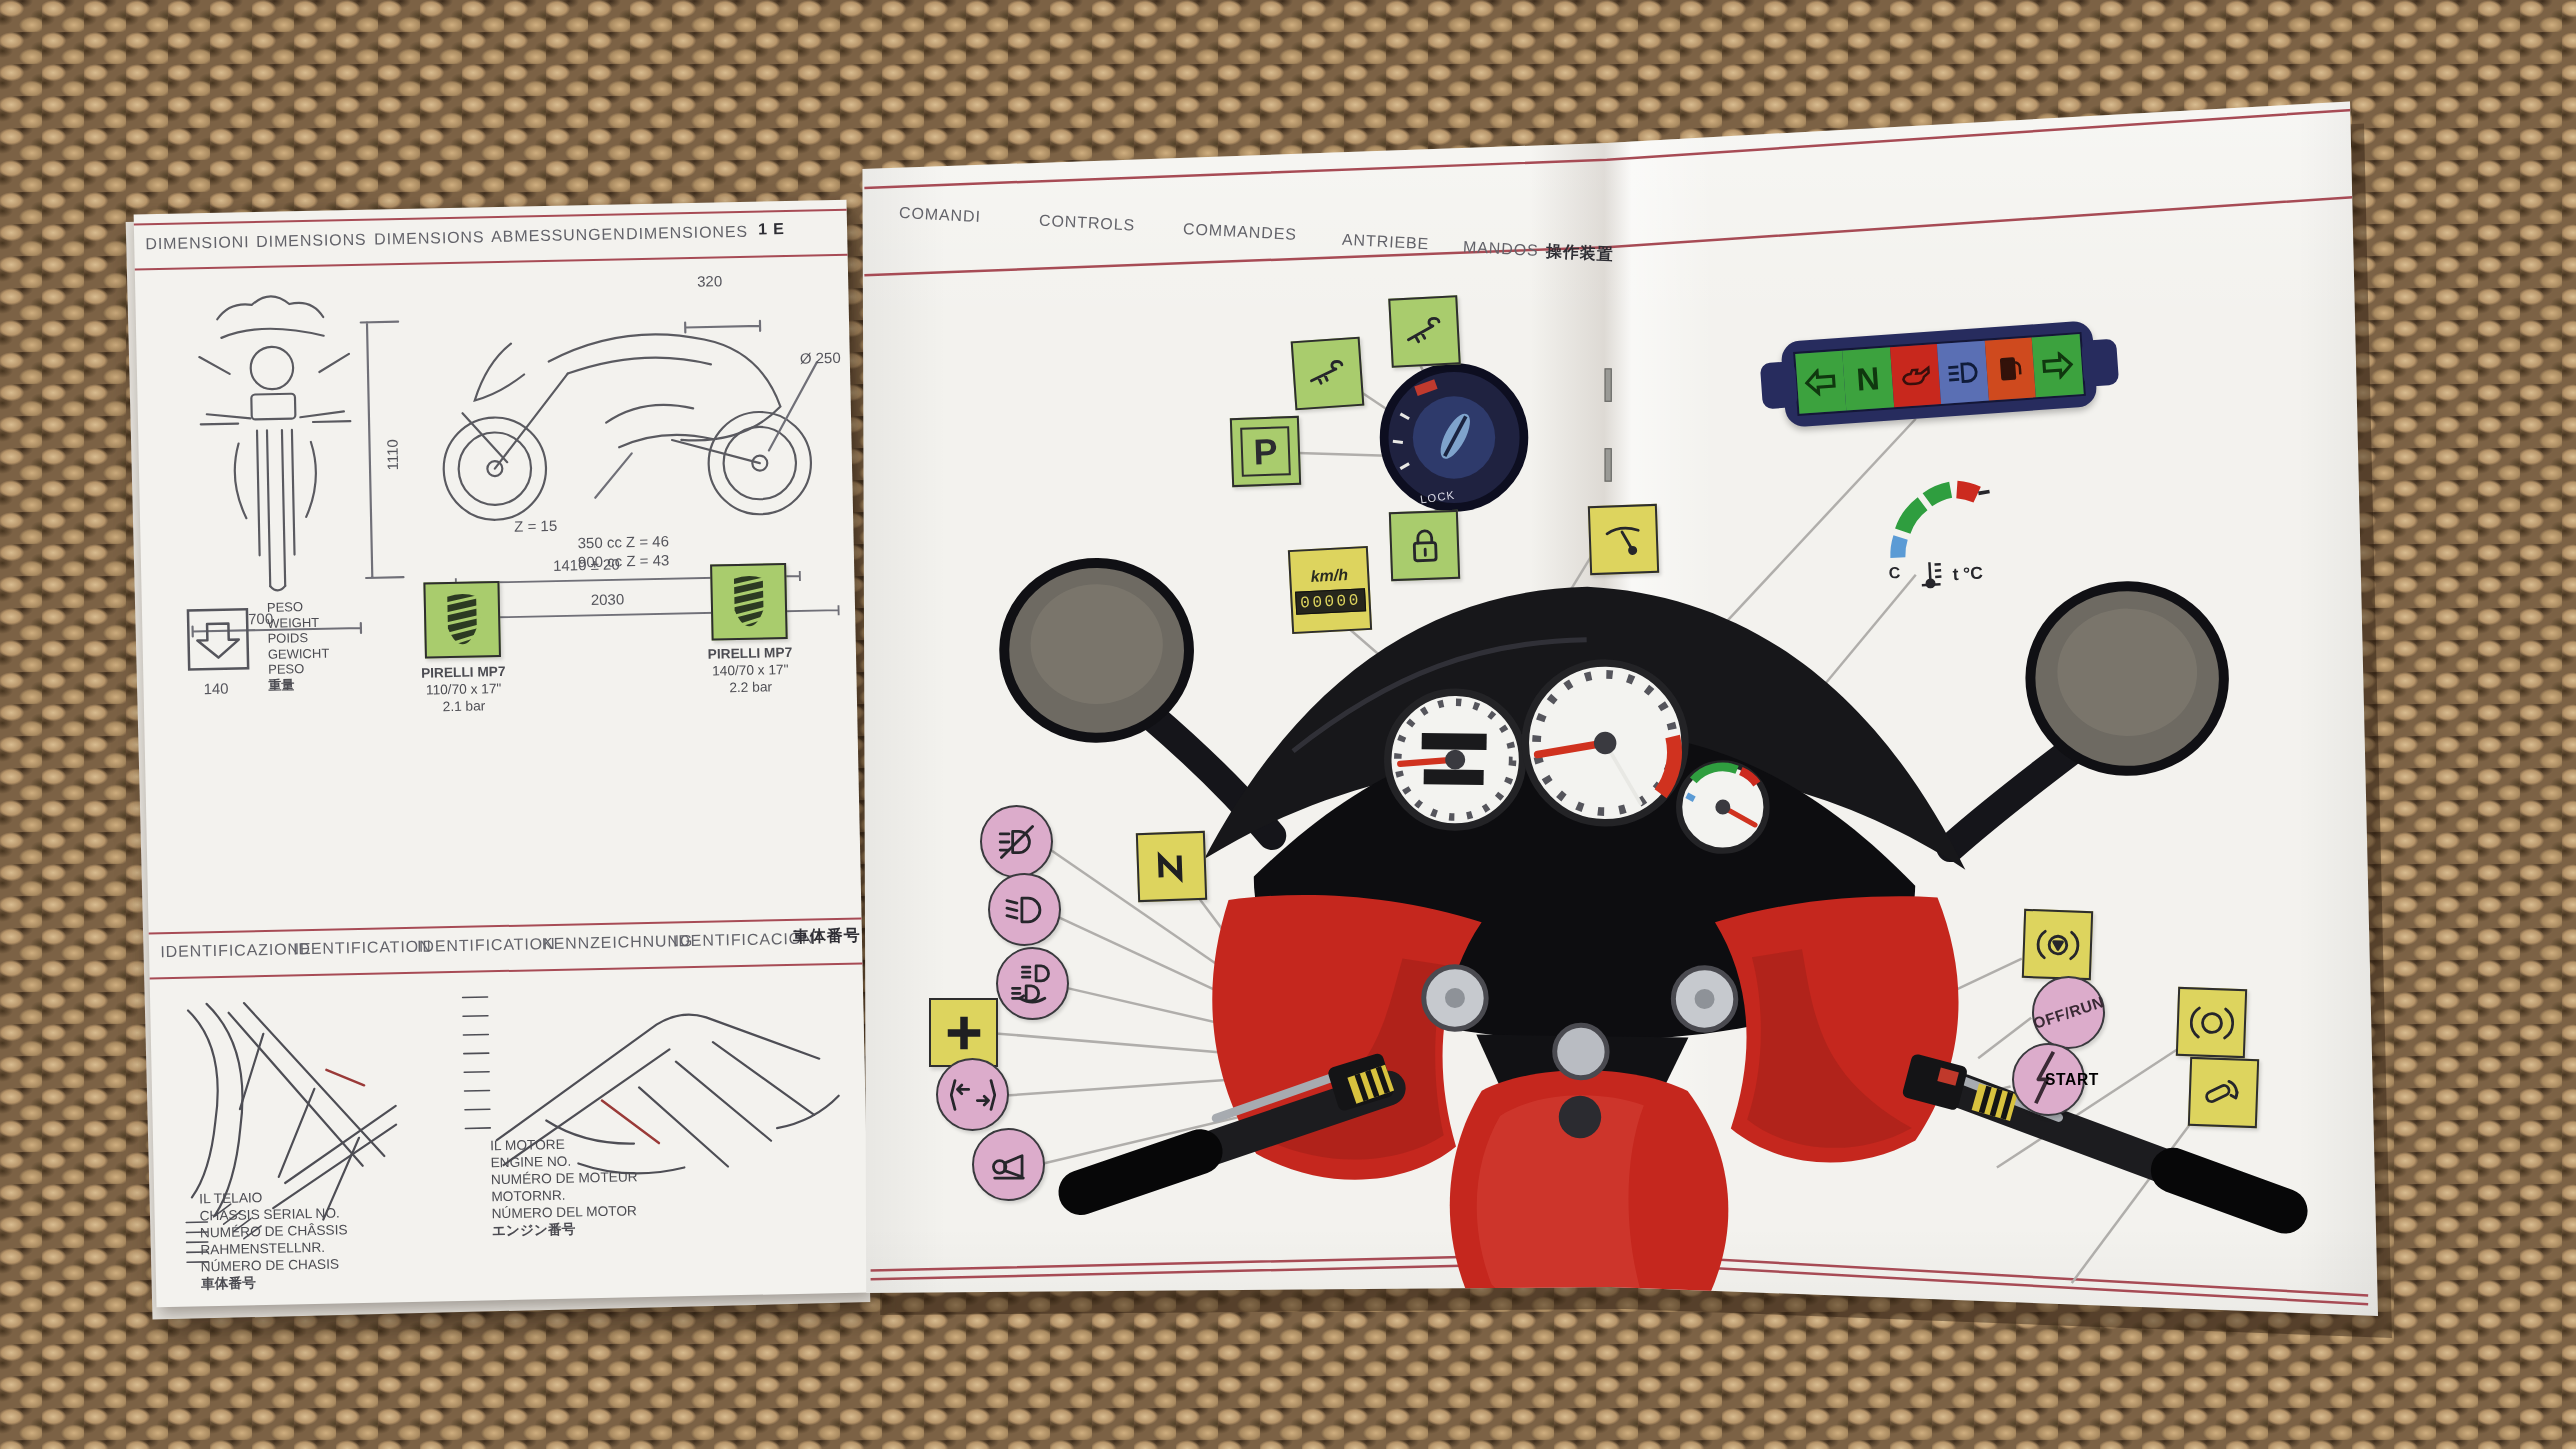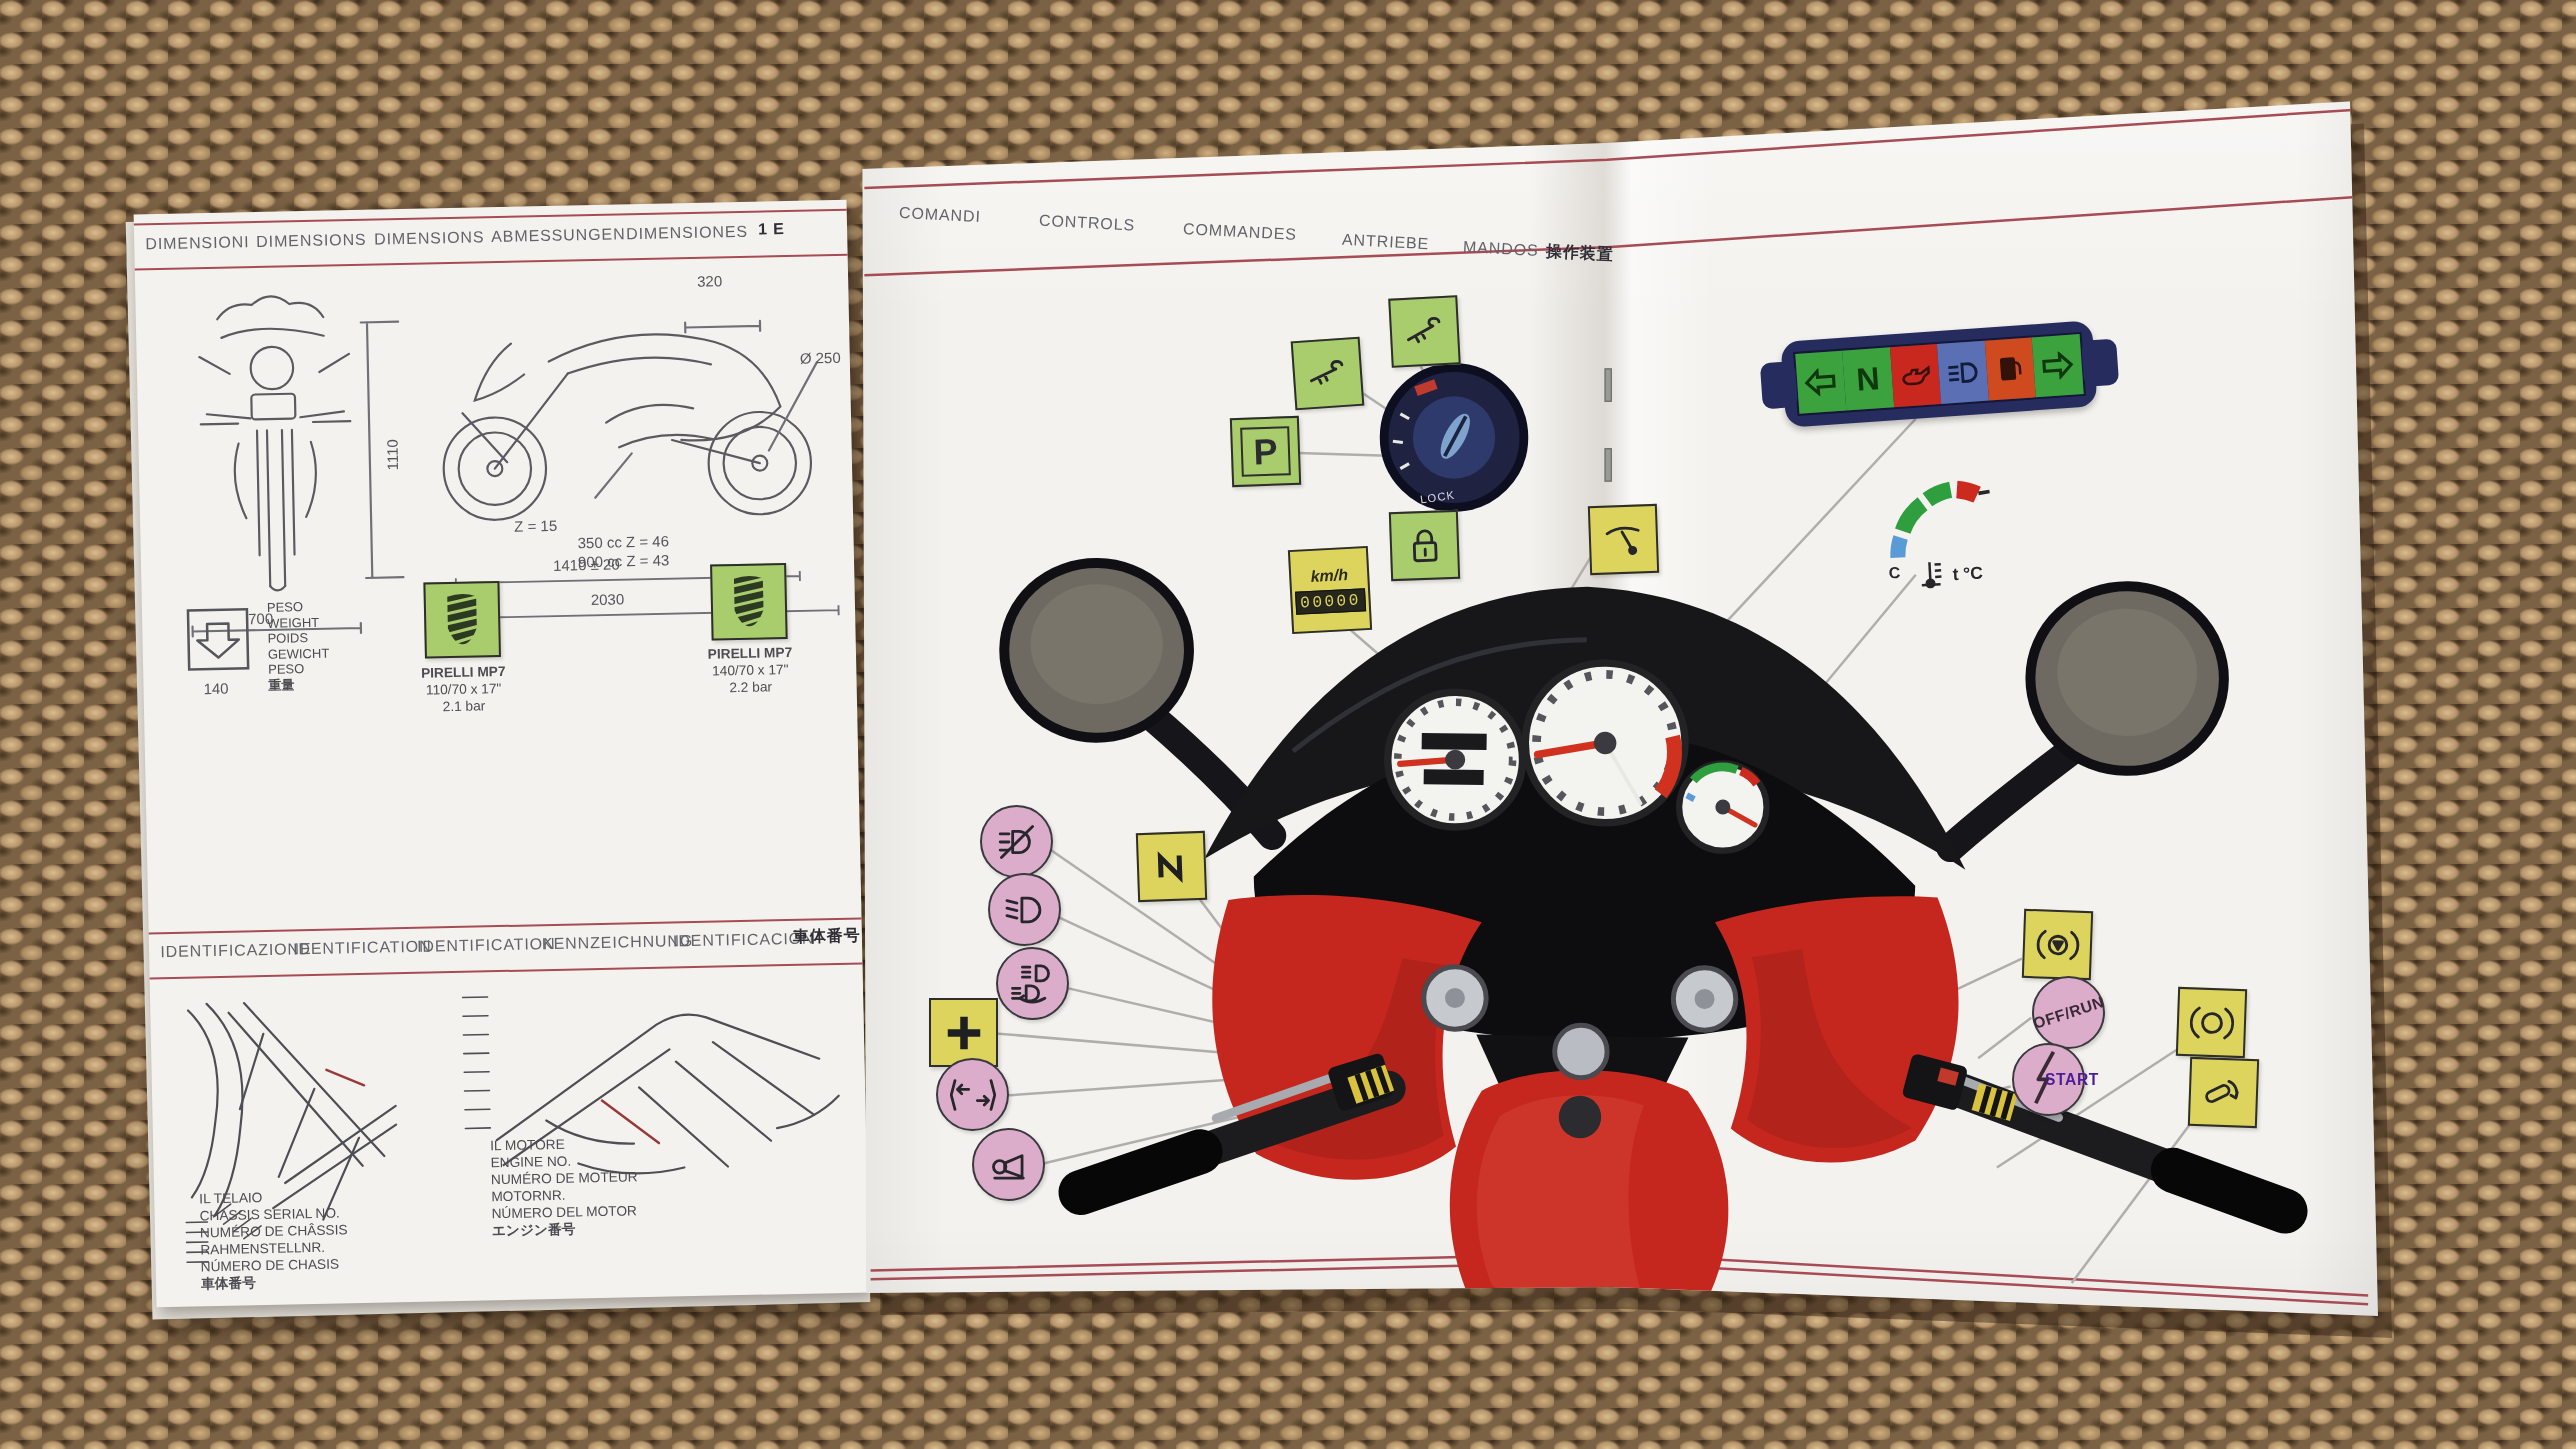--- a/index.html
+++ b/index.html
@@ -497,21 +497,21 @@
       <path d="M28 30 h14 l-7 12 z" fill="#26262b"></path>
     </svg>
   </div>
   <div class="icon-circ" style="left:1177px;top:882px;">
     <span style="font-size:15.6px;font-weight:bold;color:#3a2a35;transform:rotate(-18deg);letter-spacing:0.6px;">OFF/RUN</span>
   </div>
   <div class="icon-circ" style="left:1157px;top:949px;">
     <svg class="abs" width="69" height="69" viewBox="0 0 110 110" style="left:-2.5px;top:-2.5px;">
       <path d="M66 14 L42 58 h14 L38 96" fill="none" stroke="#3a2a35" stroke-width="6" stroke-linejoin="round"></path>
     </svg>
-    <span style="font-size:15.6px;font-weight:bold;color:#4c1d95;letter-spacing:0.6px;position:relative;margin-left:47px;">START</span>
+    <span style="font-size:15.6px;font-weight:bold;color:#000000;letter-spacing:0.6px;position:relative;margin-left:47px;">START</span>
   </div>
   <div class="icon-sq yellow" style="left:1322px;top:894px;transform:rotate(2deg);">
     <svg width="44" height="44" viewBox="0 0 70 70" class="glyph">
       <path d="M14 12 a28 28 0 0 0 0 46 M56 12 a28 28 0 0 1 0 46"></path>
       <circle cx="35" cy="35" r="15"></circle>
     </svg>
   </div>
   <div class="icon-sq yellow" style="left:1334px;top:964px;transform:rotate(2deg);">
     <svg width="45" height="45" viewBox="0 0 72 72" class="glyph">
       <rect x="8" y="30" width="38" height="16" rx="8" transform="rotate(-28 27 38)"></rect>

